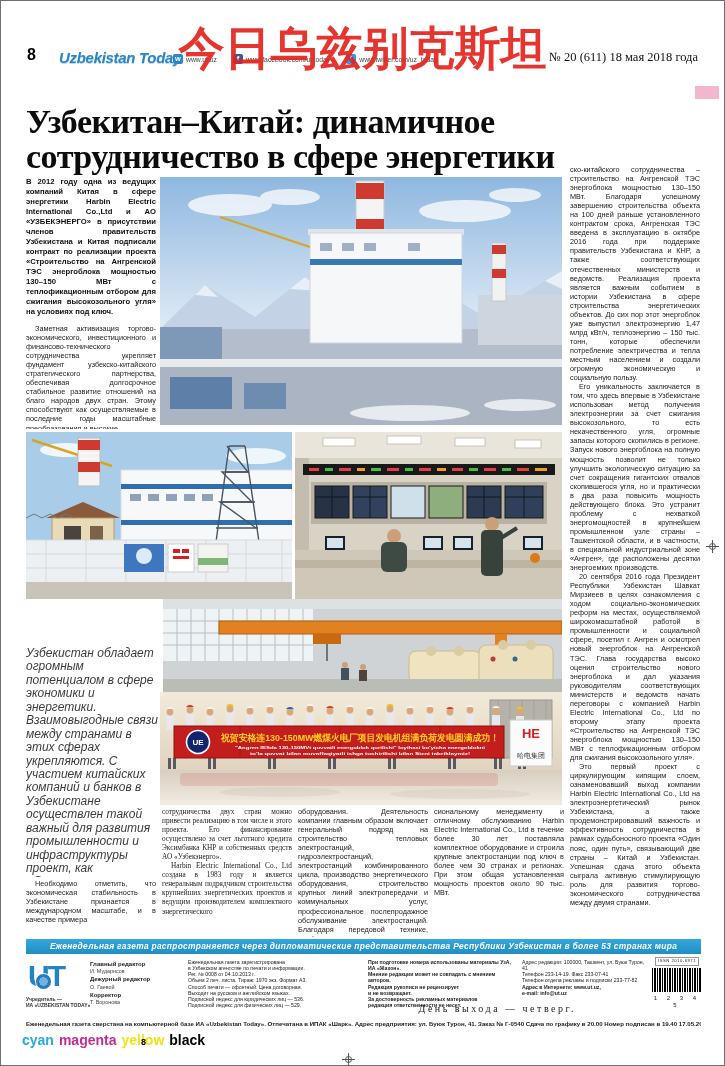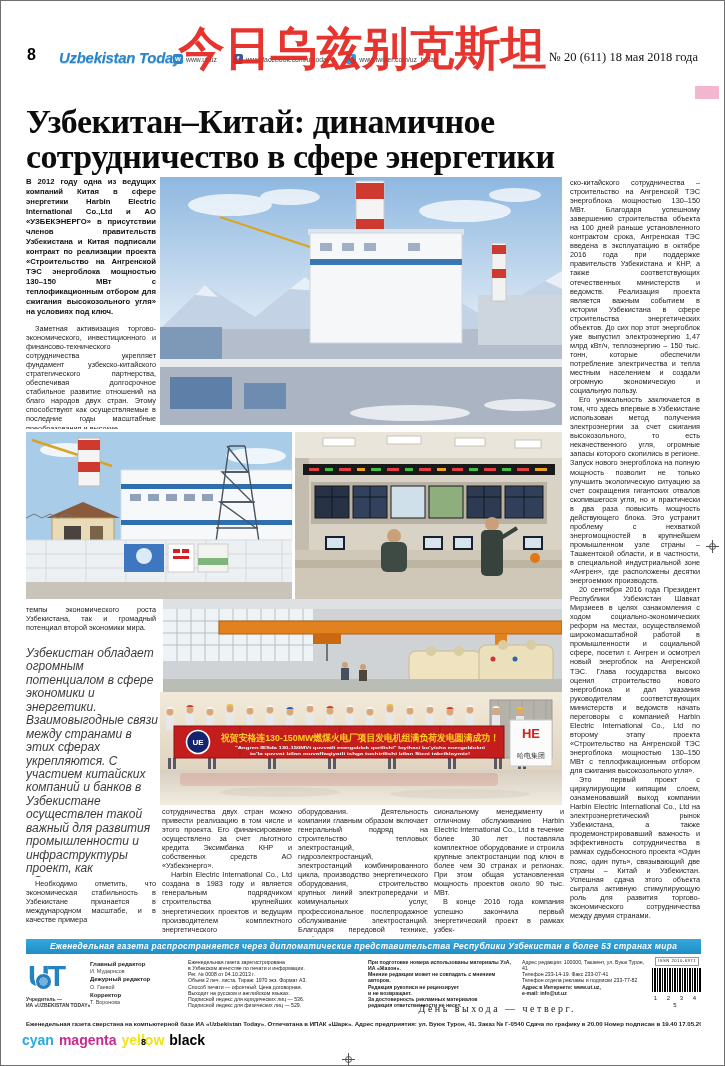--- a/index.html
+++ b/index.html
@@ -165,21 +165,21 @@
     </g>
     <line x1="60" y1="40" x2="150" y2="70" stroke="#d9a520" stroke-width="2"></line>
     <rect y="182" width="402" height="8" fill="#e8eaec"></rect>
     <rect y="190" width="402" height="58" fill="#aab4c2"></rect>
     <rect x="10" y="200" width="62" height="32" fill="#5d7fa8"></rect>
     <rect x="84" y="206" width="42" height="26" fill="#6d8cb0"></rect>
     <ellipse cx="250" cy="236" rx="60" ry="8" fill="#e7ebef"></ellipse>
     <ellipse cx="360" cy="228" rx="36" ry="6" fill="#e7ebef"></ellipse>
   </svg>
 
-  <div class="abs tcol c5 clip" style="top:177px;height:760px;">
+  <div class="abs tcol c5 clip" style="top:164px;height:760px;">
     <p>ско-китайского сотрудничества – строительство на Ангренской ТЭС энергоблока мощностью 130–150 МВт. Благодаря успешному завершению строительства объекта на 100 дней раньше установленного контрактом срока, Ангренская ТЭС введена в эксплуатацию в октябре 2016 года при поддержке правительств Узбекистана и КНР, а также соответствующих отечественных министерств и ведомств. Реализация проекта является важным событием в истории Узбекистана в сфере строительства энергетических объектов. До сих пор этот энергоблок уже выпустил электроэнергию 1,47 млрд кВт/ч, теплоэнергию – 150 тыс. тонн, которые обеспечили потребление электричества и тепла местным населением и создали огромную экономическую и социальную пользу.</p>
     <p class="p-indent">Его уникальность заключается в том, что здесь впервые в Узбекистане использован метод получения электроэнергии за счет сжигания высокозольного, то есть некачественного угля, огромные запасы которого скопились в регионе. Запуск нового энергоблока на полную мощность позволит не только улучшить экологическую ситуацию за счет сокращения гигантских отвалов скопившегося угля, но и практически в два раза повысить мощность действующего блока. Это устранит проблему с нехваткой энергомощностей в крупнейшем промышленном узле страны – Ташкентской области, и в частности, в специальной индустриальной зоне «Ангрен», где расположены десятки энергоемких производств.</p>
     <p class="p-indent">20 сентября 2016 года Президент Республики Узбекистан Шавкат Мирзиеев в целях ознакомления с ходом социально-экономических реформ на местах, осуществляемой широкомасштабной работой в промышленности и социальной сфере, посетил г. Ангрен и осмотрел новый энергоблок на Ангренской ТЭС. Глава государства высоко оценил строительство нового энергоблока и дал указания руководителям соответствующих министерств и ведомств начать переговоры с компанией Harbin Electric International Co., Ltd по второму этапу проекта «Строительство на Ангренской ТЭС энергоблока мощностью 130–150 МВт с теплофикационным отбором для сжигания высокозольного угля».</p>
     <p class="p-indent">Это первый проект с циркулирующим кипящим слоем, ознаменовавший выход компании Harbin Electric International Co., Ltd на электроэнергетический рынок Узбекистана, а также продемонстрировавший важность и эффективность сотрудничества в рамках судьбоносного проекта «Один пояс, один путь», связывающий две страны – Китай и Узбекистан. Успешная сдача этого объекта сыграла активную стимулирующую роль для развития торгово-экономического сотрудничества между двумя странами.</p>
   </div>
 
   <svg class="abs" style="left:25px;top:431px;" width="266" height="167" viewBox="0 0 266 167">
     <rect width="266" height="110" fill="#a9cce8"></rect>
     <ellipse cx="40" cy="18" rx="26" ry="7" fill="#fff" opacity=".8"></ellipse>
     <ellipse cx="230" cy="24" rx="30" ry="8" fill="#fff" opacity=".8"></ellipse>
@@ -286,23 +286,20 @@
       <rect x="86" y="110" width="26" height="30" rx="6" fill="#3e4a44"></rect>
     </g>
     <g>
       <circle cx="197" cy="92" r="7" fill="#caa07a"></circle>
       <rect x="186" y="98" width="22" height="46" rx="5" fill="#37423c"></rect>
       <line x1="206" y1="106" x2="222" y2="96" stroke="#37423c" stroke-width="4"></line>
     </g>
     <circle cx="240" cy="126" r="5" fill="#e07818"></circle>
   </svg>
 
-  <div class="abs tcol c1 clip" style="top:604px;height:40px;">
-    <p>темпы экономического роста Узбекистана, так и громадный потенциал второй экономики мира.</p>
-  </div>
 
   <div class="abs quote">Узбекистан обладает огромным потенциалом в сфере экономики и энергетики. Взаимовыгодные связи между странами в этих сферах укрепляются. С участием китайских компаний и банков в Узбекистане осуществлен такой важный для развития промышленности и инфраструктуры проект, как «Строительство на Ангренской ТЭС энергоблока мощностью 130–150 МВт с теплофикационным отбором для сжигания высокозольного угля» и другие.</div>
 
   <div class="abs tcol c1 clip" style="top:878px;height:56px;">
     <p class="p-indent">Необходимо отметить, что экономическая стабильность в Узбекистане признается в международном масштабе, и в качестве примера</p>
   </div>
 
   <svg class="abs" style="left:162px;top:598px;" width="399" height="93" viewBox="0 0 399 93">
     <rect width="399" height="93" fill="#cfd3d6"></rect>
     <rect width="399" height="10" fill="#dde1e4"></rect>
@@ -405,30 +402,29 @@
       <rect x="350" y="28" width="42" height="46" fill="#fbfbfb" stroke="#c9c9c9"></rect>
       <text x="371" y="46" font-size="13" font-weight="bold" fill="#d42020" text-anchor="middle">HE</text>
       <text x="371" y="66" font-size="7" fill="#333" text-anchor="middle">哈电集团</text>
     </g>
     <rect y="78" width="402" height="35" fill="url(#floorE)"></rect>
     <rect x="20" y="81" width="318" height="13" rx="4" fill="#c41d1d" opacity="0.14"></rect>
     <ellipse cx="120" cy="100" rx="60" ry="5" fill="#8a8276" opacity="0.1"></ellipse>
     <ellipse cx="300" cy="102" rx="70" ry="5" fill="#8a8276" opacity="0.1"></ellipse>
   </svg>
 
-  <div class="abs tcol c2 clip" style="top:806px;height:130px;">
+  <div class="abs tcol c2 clip" style="top:806px;height:130px;font-family:Liberation Serif, serif;">
     <p>сотрудничества двух стран можно привести реализацию в том числе и этого проекта. Его финансирование осуществлено за счет льготного кредита Эксимбанка КНР и собственных средств АО «Узбекэнерго».</p>
     <p class="p-indent">Harbin Electric International Co., Ltd создана в 1983 году и является генеральным подрядчиком строительства крупнейших энергетических проектов и ведущим производителем комплектного энергетического</p>
   </div>
   <div class="abs tcol c3 clip" style="top:806px;height:130px;">
     <p>оборудования. Деятельность компании главным образом включает генеральный подряд на строительство тепловых электростанций, гидроэлектростанций, электростанций комбинированного цикла, производство энергетического оборудования, строительство крупных линий электропередачи и коммунальных услуг, профессиональное послепродажное обслуживание электростанций. Благодаря передовой технике, профес-</p>
   </div>
   <div class="abs tcol c4 clip" style="top:806px;height:130px;">
     <p>сиональному менеджменту и отличному обслуживанию Harbin Electric International Co., Ltd в течение более 30 лет поставляла комплектное оборудование и строила крупные электростанции под ключ в более чем 30 странах и регионах. При этом общая установленная мощность проектов около 90 тыс. МВт.</p>
-    <p class="p-indent">В конце 2016 года компания успешно закончила первый энергетический проект в рамках узбек-</p>
   </div>
 
   <div class="abs dist-banner">Еженедельная газета распространяется через дипломатические представительства Республики Узбекистан в более 53 странах мира</div>
 
   <div class="abs editorial">
     <div class="ut-logo">
       <span class="ut-text">UT</span>
       <span class="ut-globe"></span>
     </div>
     <div class="founder">

